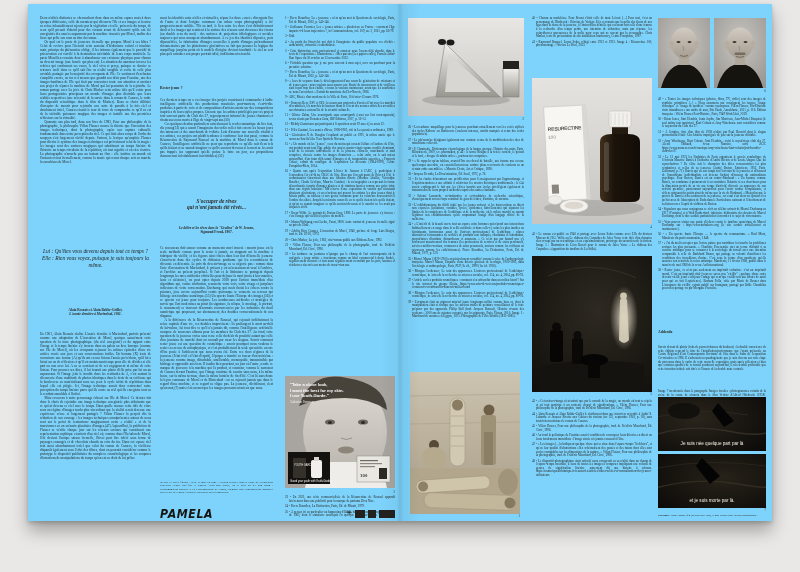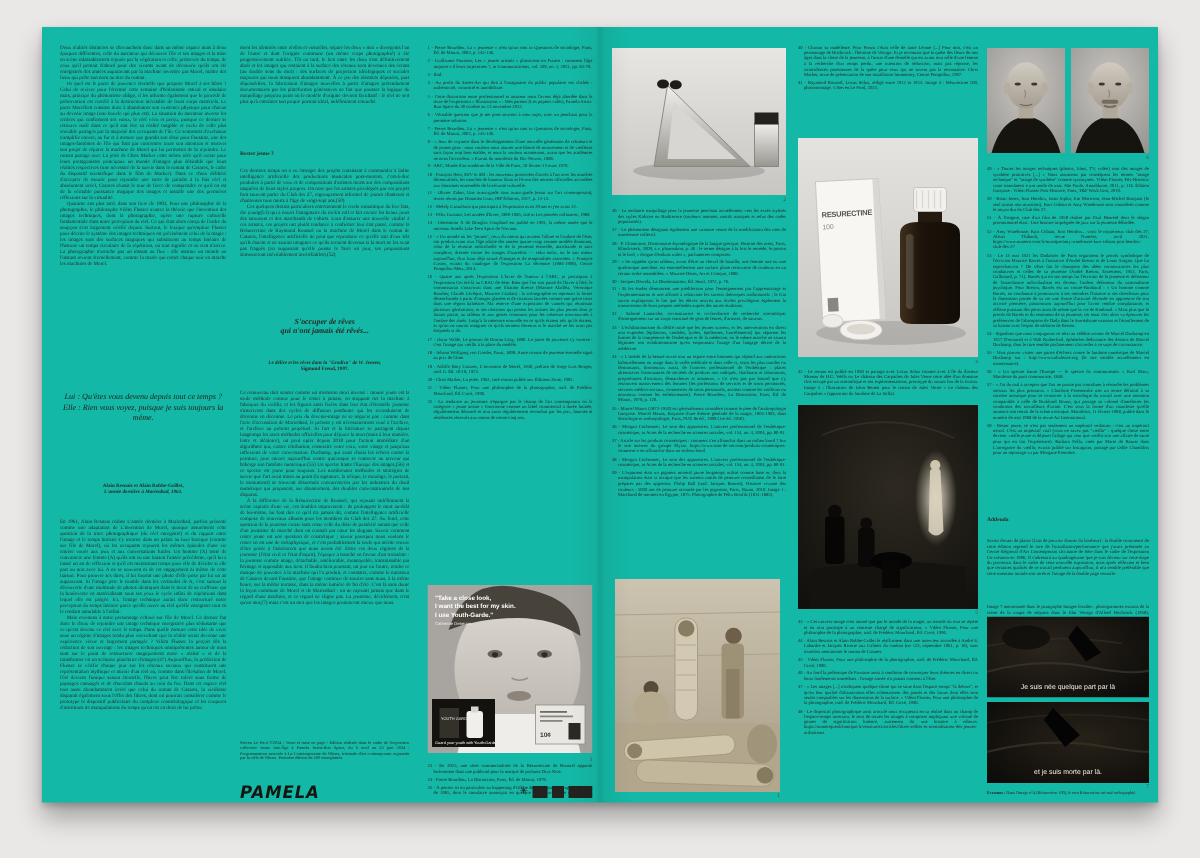--- a/index.html
+++ b/index.html
@@ -1,18 +1,18 @@
 <!DOCTYPE html>
 <html lang="fr"><head>
 <meta charset="utf-8">
 <style>
   html,body{margin:0;padding:0;background:#dddcda;}
   #canvas{position:relative;width:800px;height:572px;background:#e9e8e6;overflow:hidden;
           font-family:"Liberation Serif",serif;color:#26241f;}
-  #spread{position:absolute;left:28px;top:18px;width:744px;height:517px;background:#14b8a6;
+  #spread{position:absolute;left:28px;top:4px;width:744px;height:517px;background:#7dd3fc;
           box-shadow:0 10px 16px rgba(0,0,0,.30),0 2px 4px rgba(0,0,0,.18);}
   #gutter{position:absolute;left:352px;top:0;width:40px;height:100%;pointer-events:none;
           background:linear-gradient(to right,rgba(0,0,0,0) 0%,rgba(0,0,0,.04) 42%,rgba(0,0,0,.12) 50%,rgba(0,0,0,.05) 58%,rgba(0,0,0,0) 100%);}
   .blk{position:absolute;overflow:hidden;}
   
   .tx{width:200%;transform:scale(.5);transform-origin:0 0;text-align:justify;
       font-family:"Liberation Serif",serif;color:#2b2923;hyphens:auto;}
   .body .tx{font-size:6.8px;line-height:8px;}
   .body .tx p{margin:0;text-indent:9px;}
   .body .tx p:first-child{text-indent:0;}

